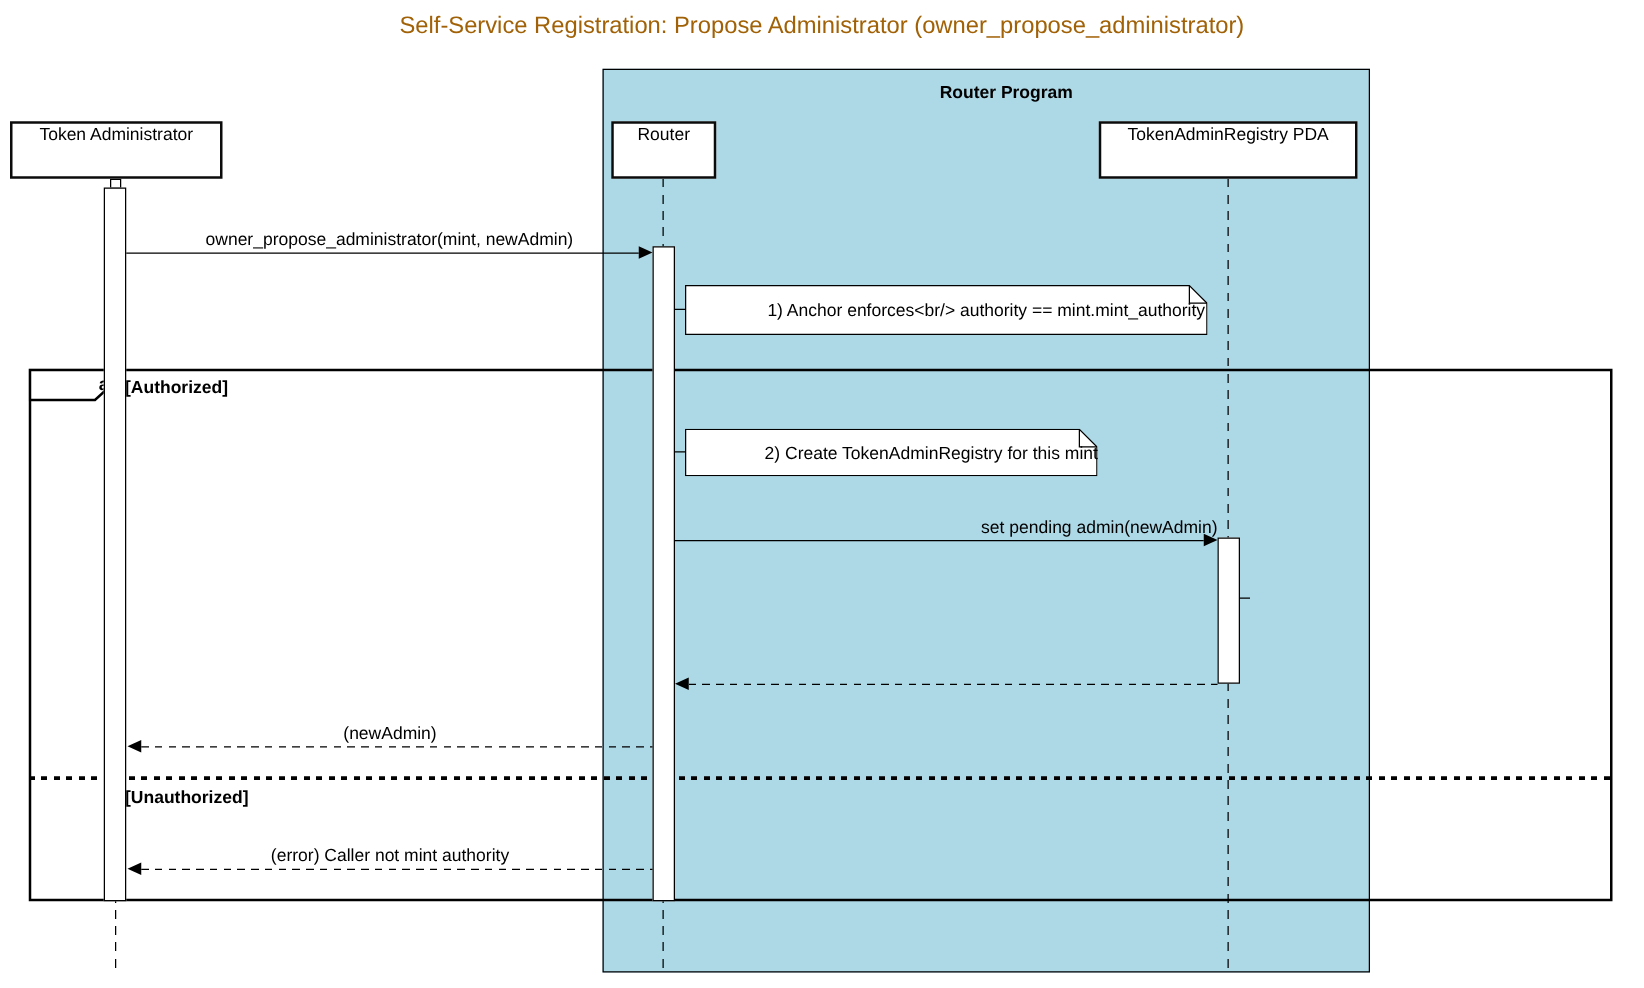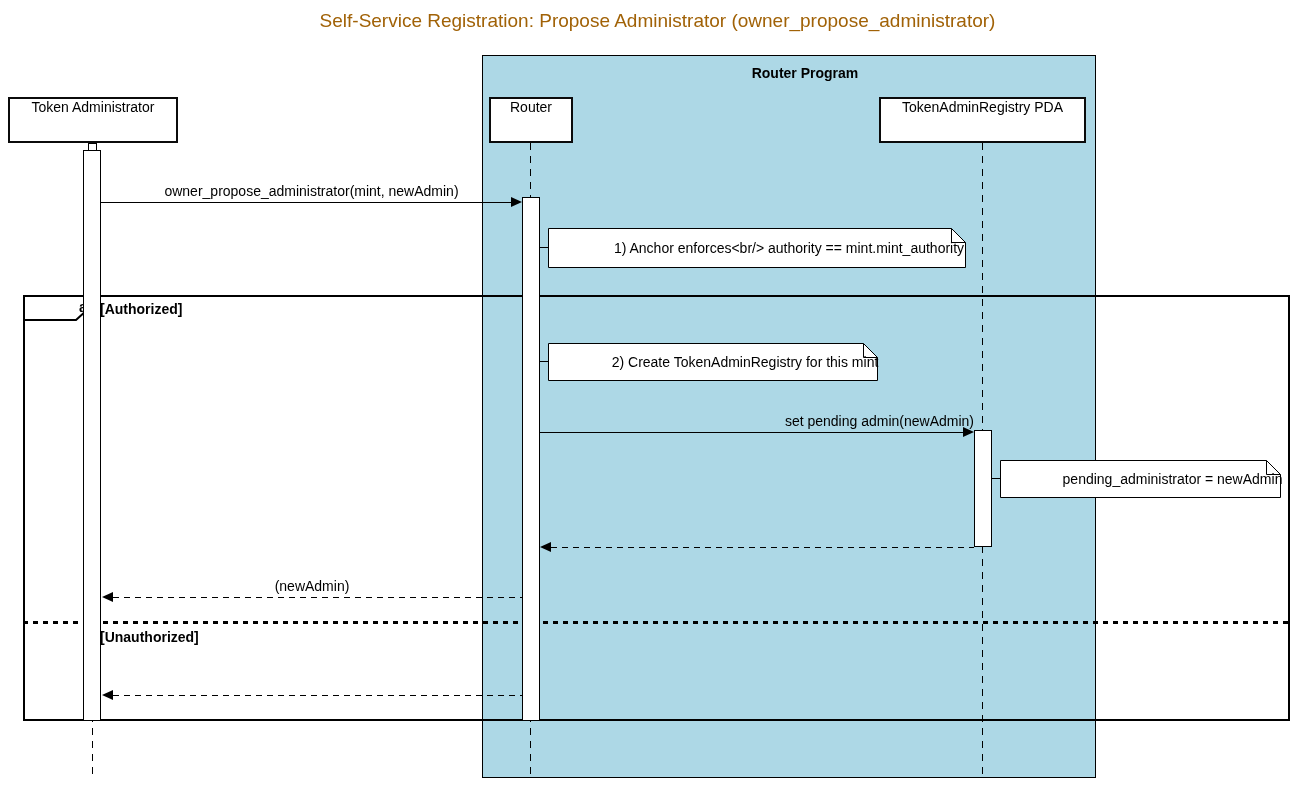--- a/index.html
+++ b/index.html
@@ -127,37 +127,31 @@
     </svg>
     <span class="note-text">2) Create TokenAdminRegistry for this mint</span>
   </div>
 
   <div class="abs msg-label" style="left:540px; top:413px; width:434px;text-align:right;">set pending admin(newAdmin)</div>
   <div class="abs msg-line-solid" style="left:540px; top:432px; width:423px;">
     <span class="arrow-right"></span>
   </div>
 
   <div class="abs note-connector" style="left:992px; top:478px;"></div>
-  <div class="abs note" style="left:1000px; top:460px; width:281px; height:38px;">
-    <svg width="281" height="38">
-      <path d="M0.5,0.5 L266.5,0.5 L280.5,14.5 L280.5,37.5 L0.5,37.5 Z" fill="#ffffff" stroke="#000000"></path>
-      <path d="M266.5,0.5 L266.5,14.5 L280.5,14.5" fill="none" stroke="#000000"></path>
-    </svg>
-    <span class="note-text">pending_administrator = newAdmin</span>
-  </div>
 
   <div class="abs msg-line-dashed" style="left:551px; top:547px; width:423px;">
     <span class="arrow-left"></span>
   </div>
 
   <div class="abs msg-label" style="left:102px; top:578px; width:420px;">(newAdmin)</div>
   <div class="abs msg-line-dashed" style="left:113px; top:597px; width:409px;">
     <span class="arrow-left"></span>
   </div>
 
+  <div class="abs msg-label" style="left:102px; top:676px; width:420px;">(error) Caller not mint authority</div>
   <div class="abs msg-line-dashed" style="left:113px; top:695px; width:409px;">
     <span class="arrow-left"></span>
   </div>
 
   <div class="abs participant" style="left:8px; width:170px;">
     <span>Token Administrator</span>
   </div>
   <div class="abs participant" style="left:489px; width:84px;">
     <span>Router</span>
   </div>

